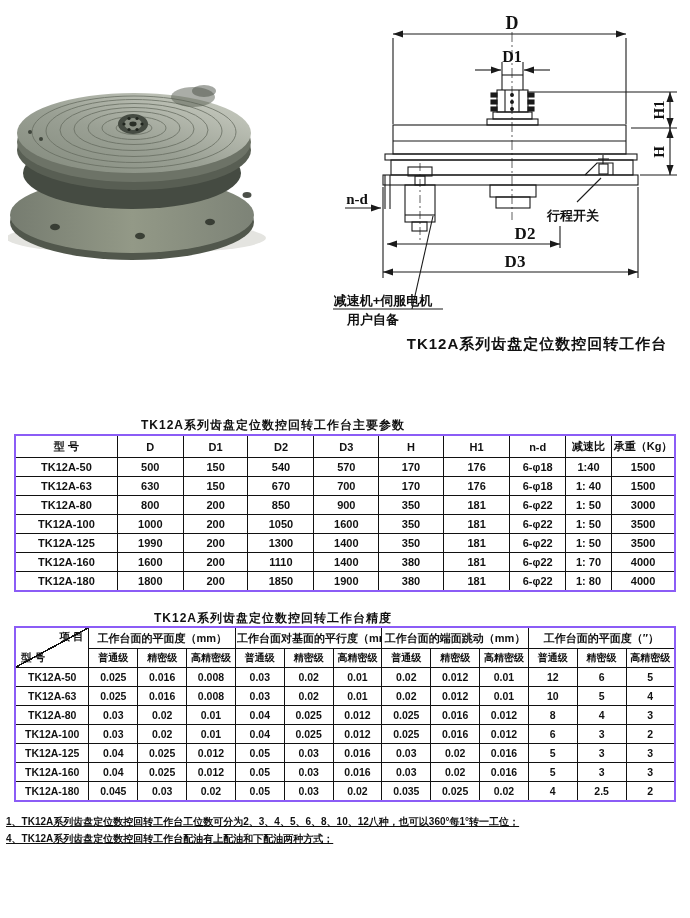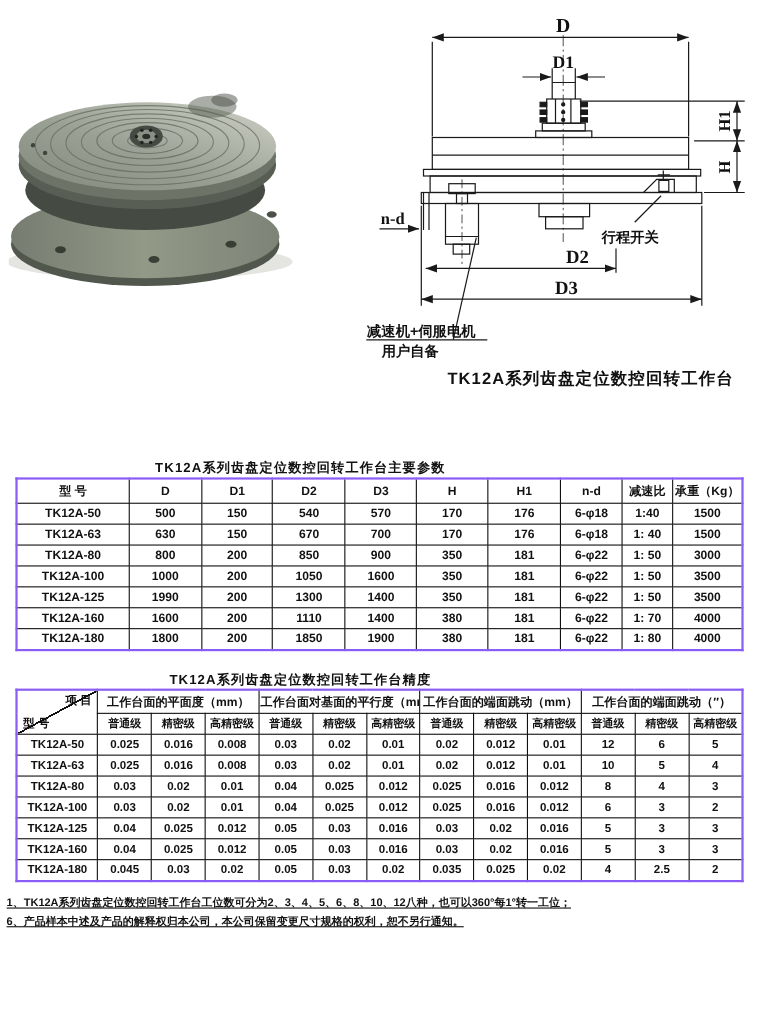--- a/index.html
+++ b/index.html
@@ -353,21 +353,21 @@
   <thead>
     <tr>
       <th class="corner" rowspan="2">
         <span class="diag"></span>
         <span class="c-top">项  目</span>
         <span class="c-bottom">型  号</span>
       </th>
       <th class="group-th" colspan="3">工作台面的平面度（mm）</th>
       <th class="group-th" colspan="3">工作台面对基面的平行度（mm）</th>
       <th class="group-th" colspan="3">工作台面的端面跳动（mm）</th>
-      <th class="group-th" colspan="3">工作台面的端面跳动（″）</th>
+      <th class="group-th" colspan="3">工作台面的平面度（″）</th>
     </tr>
     <tr>
       <th class="sub-th">普通级</th>
       <th class="sub-th">精密级</th>
       <th class="sub-th">高精密级</th>
       <th class="sub-th">普通级</th>
       <th class="sub-th">精密级</th>
       <th class="sub-th">高精密级</th>
       <th class="sub-th">普通级</th>
       <th class="sub-th">精密级</th>
@@ -481,14 +481,14 @@
         <td>0.02</td>
         <td>4</td>
         <td>2.5</td>
         <td>2</td>
       </tr>
     </tbody>
 </table>
 
 <div class="abs notes">
   <div class="note-line">1、TK12A系列齿盘定位数控回转工作台工位数可分为2、3、4、5、6、8、10、12八种，也可以360°每1°转一工位；</div>
-  <div class="note-line">6、产品样本中述及产品的解释权归本公司，本公司保留变更尺寸规格的权利，恕不另行通知。</div>
+  <div class="note-line">4、TK12A系列齿盘定位数控回转工作台配油有上配油和下配油两种方式；</div>
 </div>
 
 </body></html>

